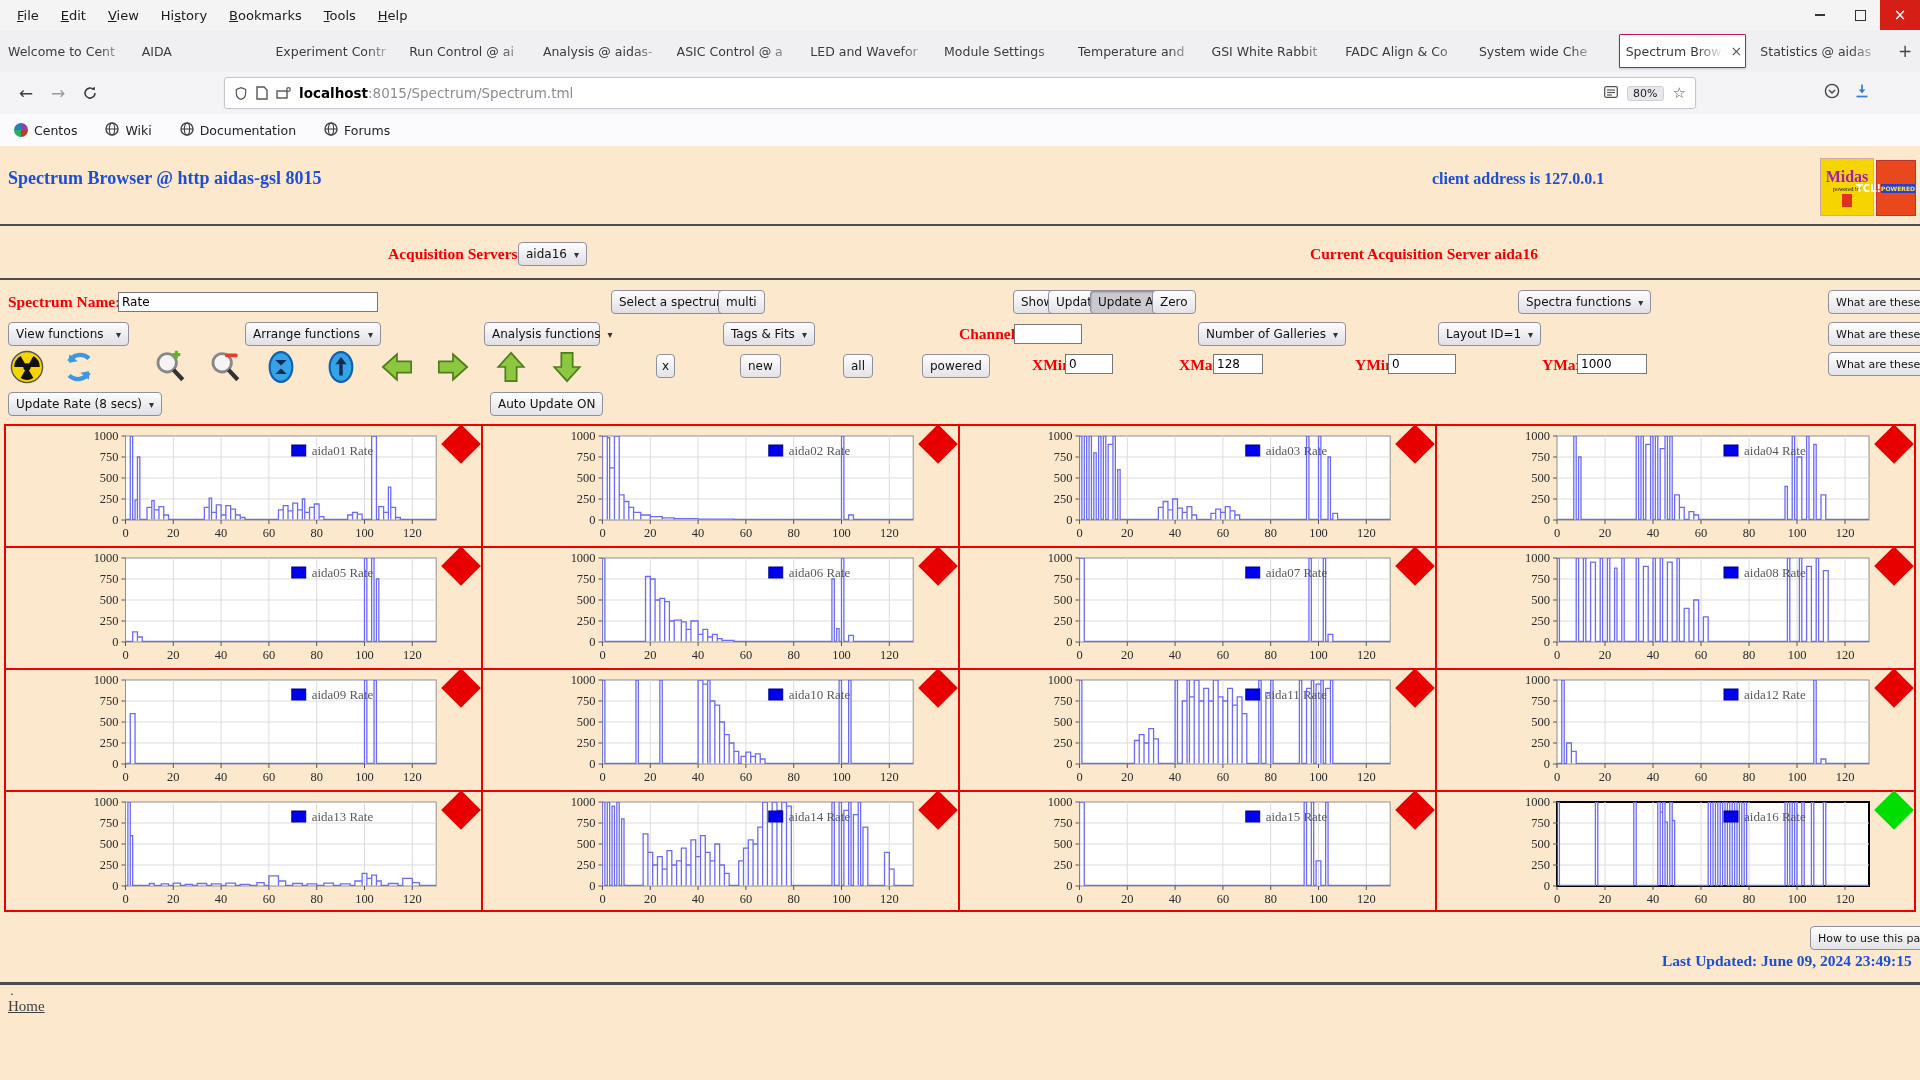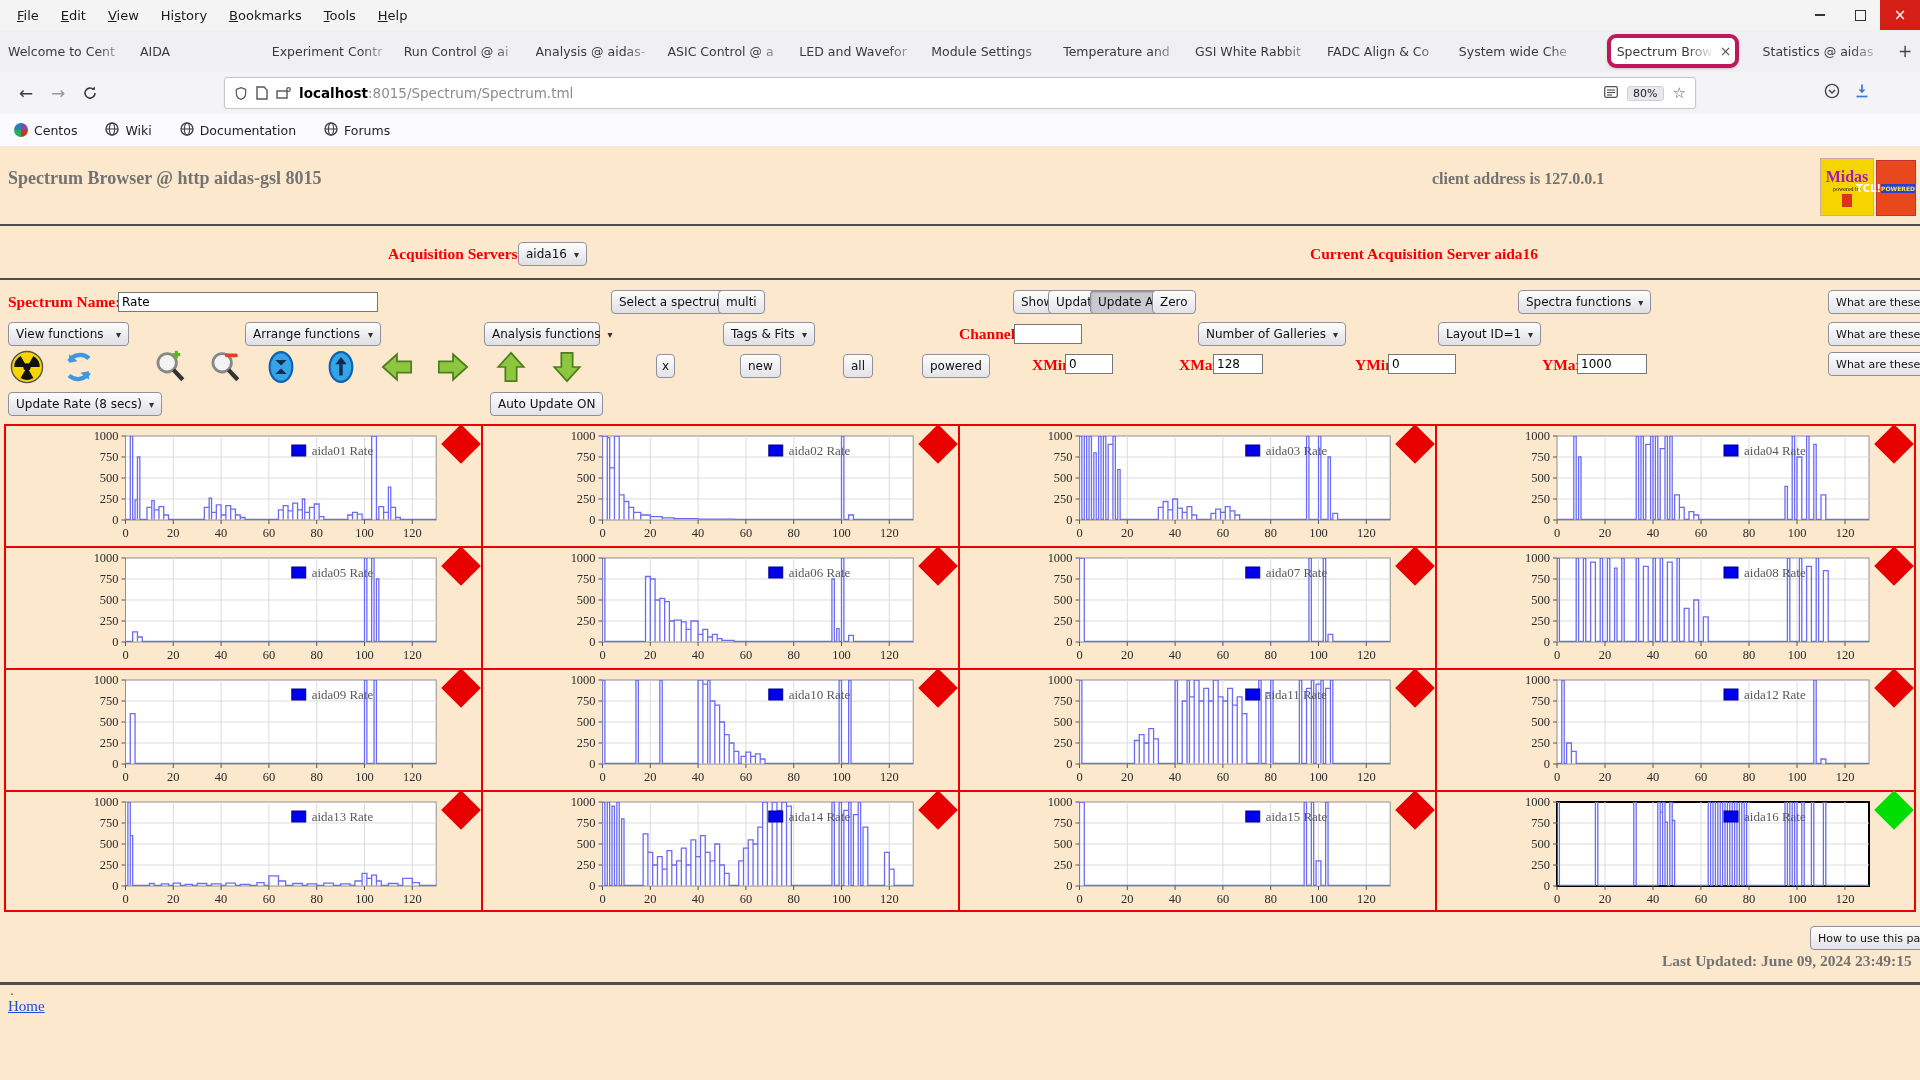--- a/index.html
+++ b/index.html
@@ -12,21 +12,21 @@
   #winctl{position:absolute;right:0;top:0;height:30px;display:flex;align-items:stretch}
   .wbtn{width:40px;display:flex;align-items:center;justify-content:center;color:#333;font-size:13px}
   .wbtn .bar-ic{width:10px;height:2px;background:#333}
   .wbtn .box-ic{width:9px;height:9px;border:1.5px solid #333}
   .wbtn.close{background:#d51f16;color:#fff;font-size:15px}
   #tabbar{top:30px;height:42px;background:#f0f0f3;display:flex;align-items:stretch;padding-left:4px;border-bottom:1px solid #d9d9de}
   .tab{width:126px;margin:0 4px;display:flex;align-items:center;font-size:12.5px;color:#3a3a3a;position:relative}
   .tab-label{white-space:nowrap;overflow:hidden;flex:1;
     -webkit-mask-image:linear-gradient(90deg,#000 72%,transparent 97%);
     mask-image:linear-gradient(90deg,#000 72%,transparent 97%)}
-  .tab.active{background:#ffffff;border:4px solid #be185d;border-radius:9px;margin:4px 20px;box-shadow:0 1px 2px rgba(0,0,0,.18)}
+  .tab.active{background:#ffffff;border:1px solid #be185d;border-radius:1px;margin:4px 10px;box-shadow:0 1px 2px rgba(0,0,0,.18)}
   .tab.active .tab-label{padding-left:6px}
   .tab-close{width:18px;height:18px;display:flex;align-items:center;justify-content:center;color:#555;font-size:14px;border-radius:3px}
   .newtab{width:30px;display:flex;align-items:center;justify-content:center;font-size:17px;color:#444}
   #urlbar{top:72px;height:42px;background:#f4f4f6;display:flex;align-items:center;padding:0 10px;border-bottom:1px solid #cfcfd4}
   .navbtn{width:32px;height:30px;display:flex;align-items:center;justify-content:center;font-size:17px;color:#3c3c3c}
   .navbtn.dis{color:#9a9aa0}
   #urlfield{margin-left:118px;width:1452px;height:30px;background:#fff;border:1px solid #c6c6cc;border-radius:3px;
     display:flex;align-items:center;padding:0 9px;font-size:13.5px;box-shadow:0 0 0 1px rgba(0,0,0,.02)}
   #urlfield .host{color:#000;font-weight:bold}
   #urlfield .path{color:#8b8b90}
@@ -35,21 +35,21 @@
   .zoomchip{font-size:11px;background:#e7e7ec;border:1px solid #cfcfd6;border-radius:3px;padding:0 5px;color:#222}
   .star{font-size:15px;color:#555}
   .afterfield{display:flex;align-items:center;gap:14px;margin-left:128px;color:#444}
   #bookmarksbar{top:114px;height:32px;background:#fbfbfd;border-bottom:1px solid #d6d6da;
     display:flex;align-items:center;gap:28px;padding-left:14px;font-size:12.5px;color:#222}
   .bm{display:flex;align-items:center;gap:6px}
   .centos-ic{width:14px;height:14px;border-radius:50%;
     background:conic-gradient(#8e44ad 0 25%,#c0392b 0 50%,#27ae60 0 75%,#2980b9 0)}
   
   #page{position:absolute;top:146px;left:0;right:0;bottom:0;background:#fbe8cd}
-  .red{color:#737373;font-family:"Liberation Serif",serif;font-weight:bold}
+  .red{color:#1d4ed8;font-family:"Liberation Serif",serif;font-weight:bold}
   .hline{position:absolute;left:0;right:0;height:2px;background:#4d4d4d}
   .abs{position:absolute}
   .btn{position:absolute;height:22px;background:linear-gradient(#fefefe,#e3e3e8);border:1px solid #8f8f9d;
     border-radius:4px;font-size:12px;display:inline-flex;align-items:center;padding:0 7px;color:#111;white-space:nowrap}
   .btn.pressed{background:#c9c9cf;box-shadow:inset 0 1px 2px rgba(0,0,0,.35)}
   .sel{position:absolute;height:22px;background:linear-gradient(#fdfdfd,#dfdfe5);border:1px solid #8f8f9d;
     border-radius:4px;font-size:12px;display:inline-flex;align-items:center;gap:7px;padding:0 7px;color:#111;white-space:nowrap}
   .sel .arrow{font-size:10px;color:#333}
   .inp{position:absolute;height:20px;border:1px solid #777;background:#fff;font-size:12px;padding:0 3px;
     font-family:"DejaVu Sans",sans-serif;box-sizing:border-box}
@@ -71,21 +71,21 @@
   .cell{position:relative;border-right:2px solid #ee0000;border-bottom:2px solid #ee0000;box-sizing:border-box}
   .cell:nth-child(4n){border-right:none}
   .cell:nth-child(n+13){border-bottom:none}
   .cell svg{width:100%;height:100%;display:block}
   .diamond{position:absolute;top:4px;right:6px;width:28px;height:28px;transform:rotate(45deg)}
   
   #footbtns{position:absolute;left:8px;top:780px;display:flex;gap:5px}
   #footbtns .fbtn{position:static;height:22px;background:linear-gradient(#fefefe,#e3e3e8);border:1px solid #8f8f9d;
     border-radius:4px;font-size:12px;display:inline-flex;align-items:center;padding:0 7px;color:#111;white-space:nowrap}
   #home{position:absolute;left:8px;top:852px;font-family:"Liberation Serif",serif;font-size:15px;
-    color:#1d4ed8;text-decoration:underline}
+    color:#404040;text-decoration:underline}
   #stray-dot{position:absolute;left:10px;top:838px;font-size:12px;color:#333}
 </style>
 </head>
 <body>
 
 <div class="bar" id="menubar">
     <span class="menu-item"><u>F</u>ile</span>
     <span class="menu-item"><u>E</u>dit</span>
     <span class="menu-item"><u>V</u>iew</span>
     <span class="menu-item">Hi<u>s</u>tory</span>

